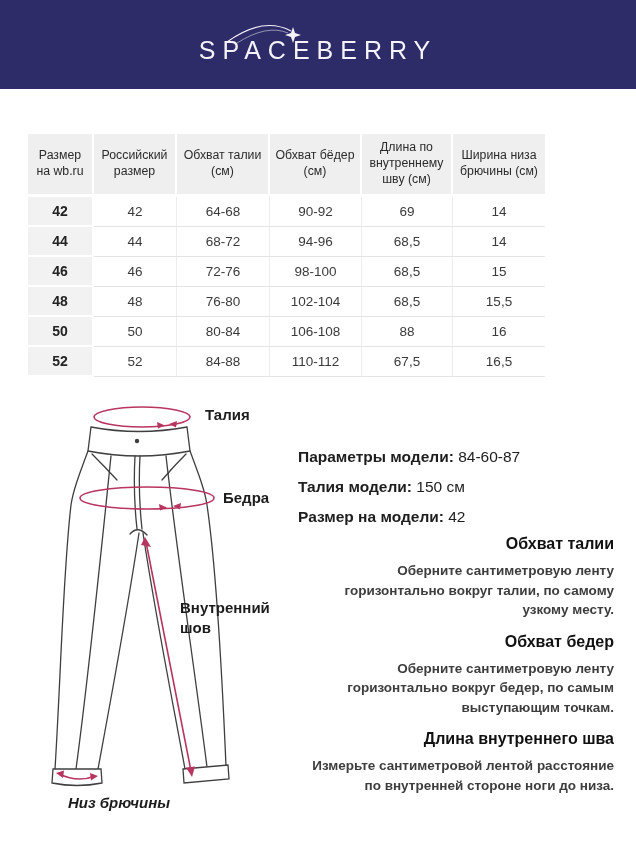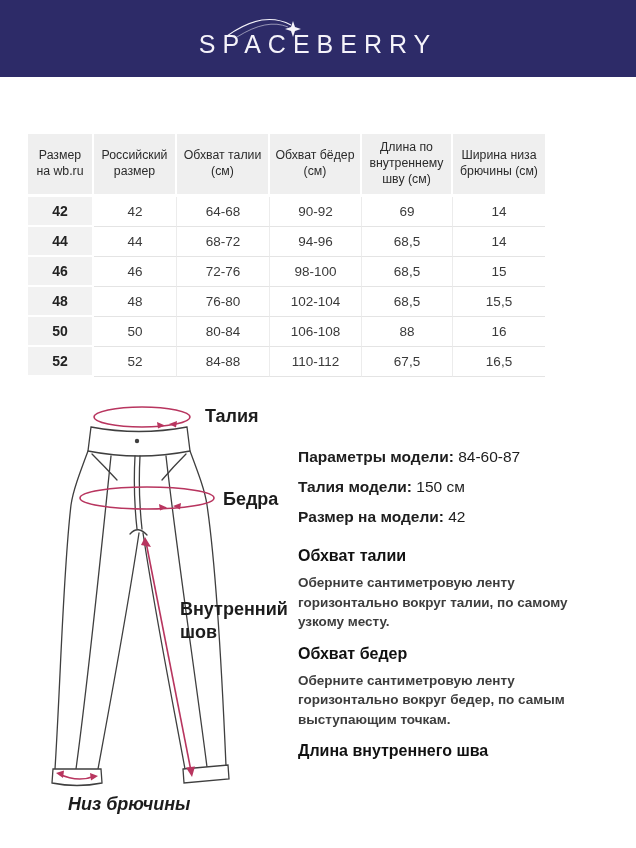--- a/index.html
+++ b/index.html
@@ -9,21 +9,21 @@
     height: 848px;
     background: #ffffff;
     font-family: "Liberation Sans", sans-serif;
     overflow: hidden;
   }
 
   
   .brand-bar {
     position: absolute;
     top: 0; left: 0;
-    width: 636px; height: 77px;
+    width: 636px; height: 89px;
     background: #2d2b68;
     display: flex;
     align-items: center;
     justify-content: center;
   }
   .logo {
     position: relative;
     color: #f5f3fa;
     font-size: 25px;
     letter-spacing: 7px;
@@ -76,34 +76,34 @@
     border-right: 1px solid #ececec;
     border-bottom: 1px solid #e4e4e4;
   }
   .size-table tbody td:last-child { border-right: none; }
 
   
   .measure { position: absolute; left: 0; top: 385px; width: 636px; height: 463px; }
   .pants-svg { position: absolute; left: 25px; top: 8px; }
   .dlabel {
     position: absolute;
-    font-size: 18px;
+    font-size: 15px;
     font-weight: 700;
     color: #1c1c1c;
     line-height: 1.3;
   }
   .dlabel.waist  { left: 205px; top: 20px; }
   .dlabel.hips   { left: 223px; top: 103px; }
   .dlabel.inseam { left: 180px; top: 213px; width: 105px; }
   .dlabel.hem    { left: 68px;  top: 408px; font-style: italic; }
 
   .info { position: absolute; left: 298px; top: 57px; width: 316px; }
   .model-line { font-size: 15.5px; line-height: 30px; color: #1d1d1d; }
   .model-line .lbl { font-weight: 700; }
-  .guides { margin-top: 14px; }
+  .guides { margin-top: 2px; text-align: right; }
   .guide + .guide { margin-top: 12px; }
   .guide h3 {
     font-size: 16px;
     line-height: 20px;
     margin: 0 0 7px 0;
     color: #111111;
     font-weight: 700;
   }
   .guide p {
     font-size: 13.5px;
@@ -263,18 +263,19 @@
         <div class="guide">
           <h3>Обхват талии</h3>
           <p>Оберните сантиметровую ленту горизонтально вокруг талии, по самому узкому месту.</p>
         </div>
         <div class="guide">
           <h3>Обхват бедер</h3>
           <p>Оберните сантиметровую ленту горизонтально вокруг бедер, по самым выступающим точкам.</p>
         </div>
         <div class="guide">
           <h3>Длина внутреннего шва</h3>
+          <p>Измерьте сантиметровой лентой расстояние по внутренней стороне ноги до низа.</p>
         </div>
       </div>
     </div>
   </section>
 
 </div>
 
 </body></html>

